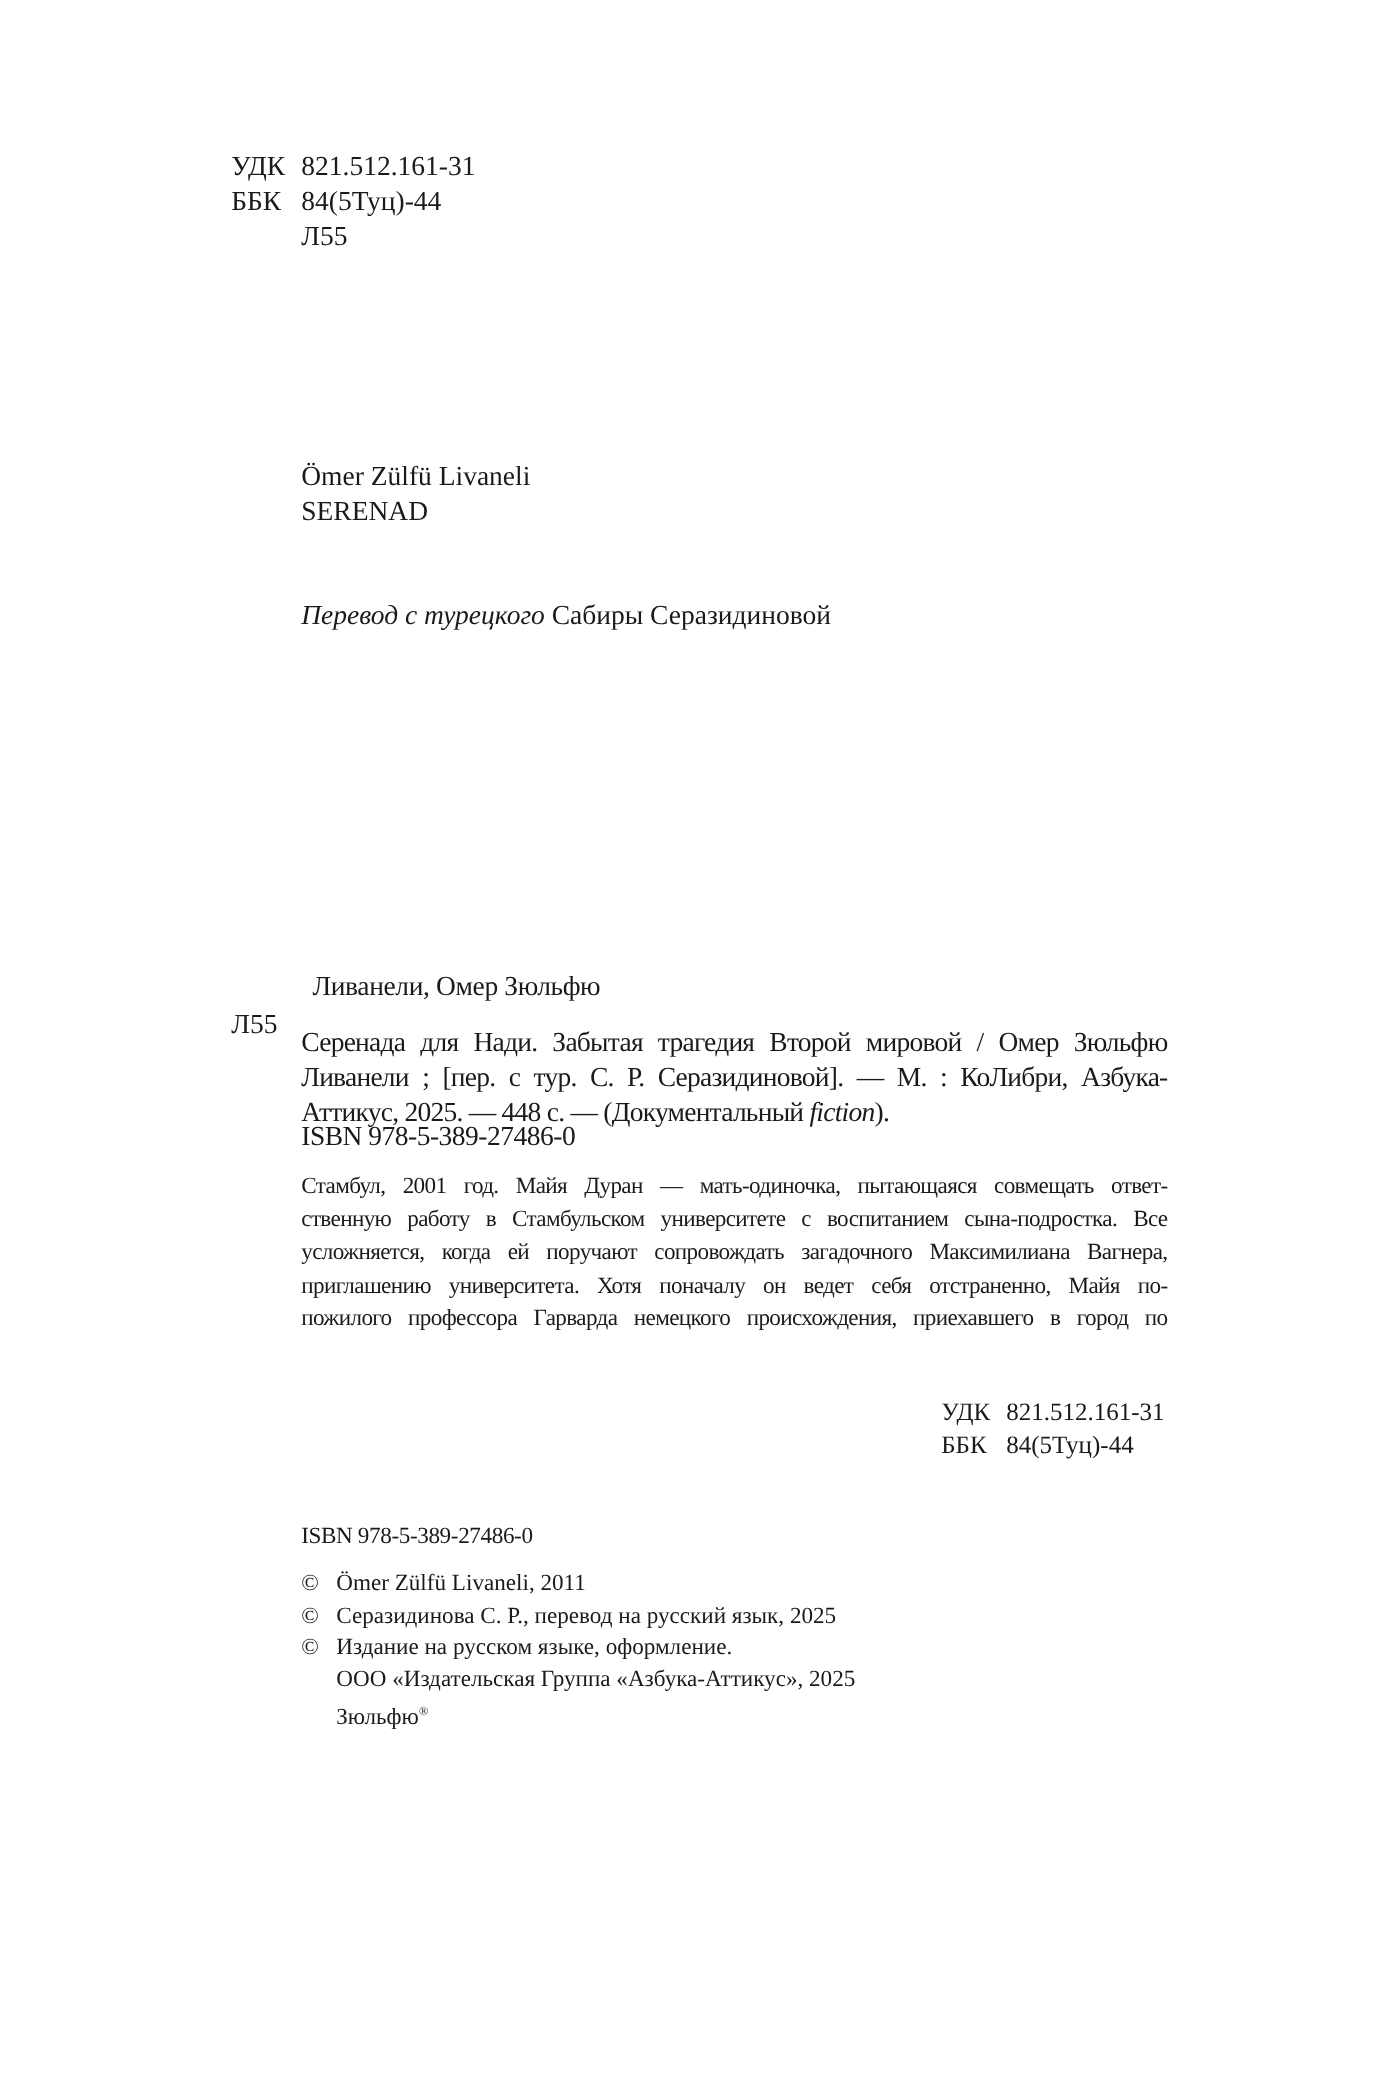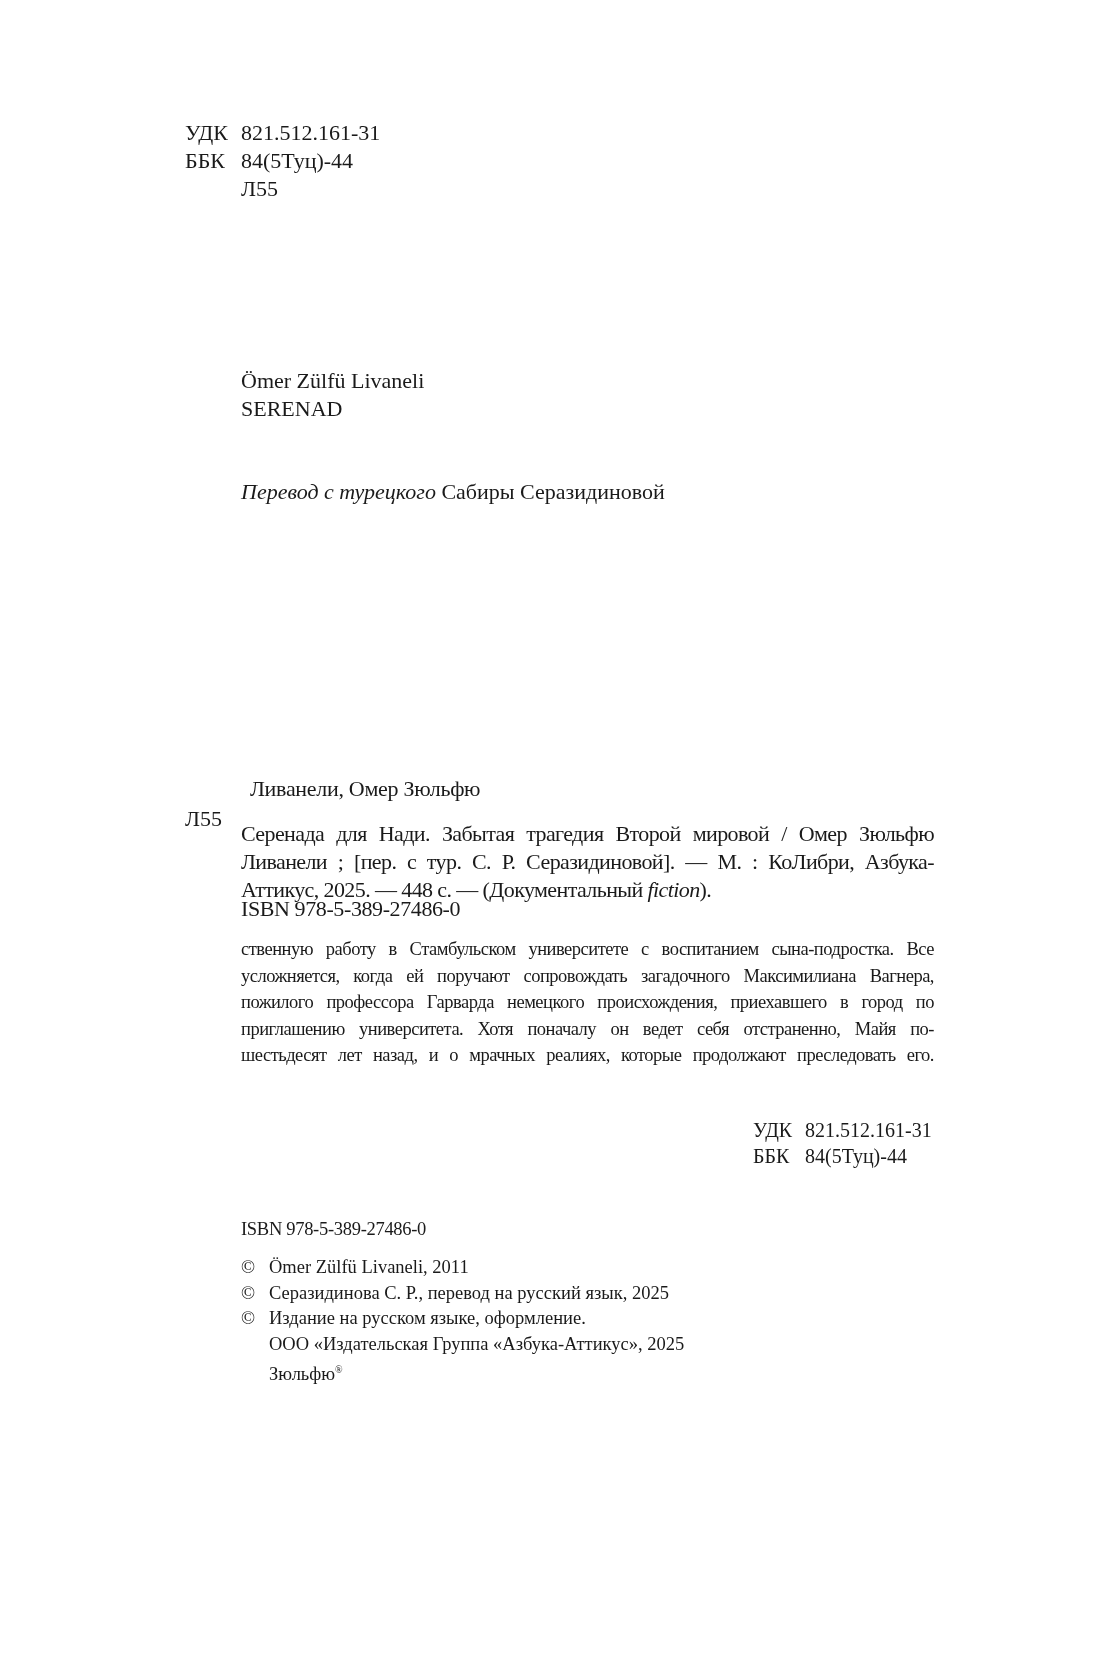--- a/index.html
+++ b/index.html
@@ -43,25 +43,25 @@
 <div class="abs line" style="left:230px; top:775px; letter-spacing:-0.3px;">Ливанели, Омер Зюльфю</div>
 <div class="abs line" style="left:165px; top:805px;">Л55</div>
 <div class="abs line" style="left:221px; top:820px; width:693px; letter-spacing:-0.6px;">
   <span class="jl">Серенада для Нади. Забытая трагедия Второй мировой / Омер Зюльфю</span>
   <span class="jl">Ливанели ; [пер. с тур. С. Р. Серазидиновой]. — М. : КоЛибри, Азбука-</span>
   <span class="jl last"><span>Аттикус, 2025. — 448 с. — (Документальный </span><em>fiction</em><span>).</span></span>
 </div>
 <div class="abs line" style="left:221px; top:895px; letter-spacing:-0.4px;">ISBN 978-5-389-27486-0</div>
 
 <div class="abs small" style="left:221px; top:936px; width:693px; letter-spacing:-0.5px;">
+  <span class="jl">Стамбул, 2001 год. Майя Дуран — мать-одиночка, пытающаяся совмещать ответ-</span>
   <span class="jl">ственную работу в Стамбульском университете с воспитанием сына-подростка. Все</span>
   <span class="jl">усложняется, когда ей поручают сопровождать загадочного Максимилиана Вагнера,</span>
+  <span class="jl">приглашению университета. Хотя поначалу он ведет себя отстраненно, Майя по-</span>
   <span class="jl">пожилого профессора Гарварда немецкого происхождения, приехавшего в город по</span>
-  <span class="jl">приглашению университета. Хотя поначалу он ведет себя отстраненно, Майя по-</span>
-  <span class="jl">шестьдесят лет назад, и о мрачных реалиях, которые продолжают преследовать его.</span>
 </div>
 
 <div class="abs small" style="left:733px; top:1117px; font-size:20px; line-height:26px;">
   <div>
     <span class="cls-label" style="width:52px">УДК</span><span>821.512.161-31</span>
   </div>
   <div>
     <span class="cls-label" style="width:52px">ББК</span><span>84(5Туц)-44</span>
   </div>
 </div>

